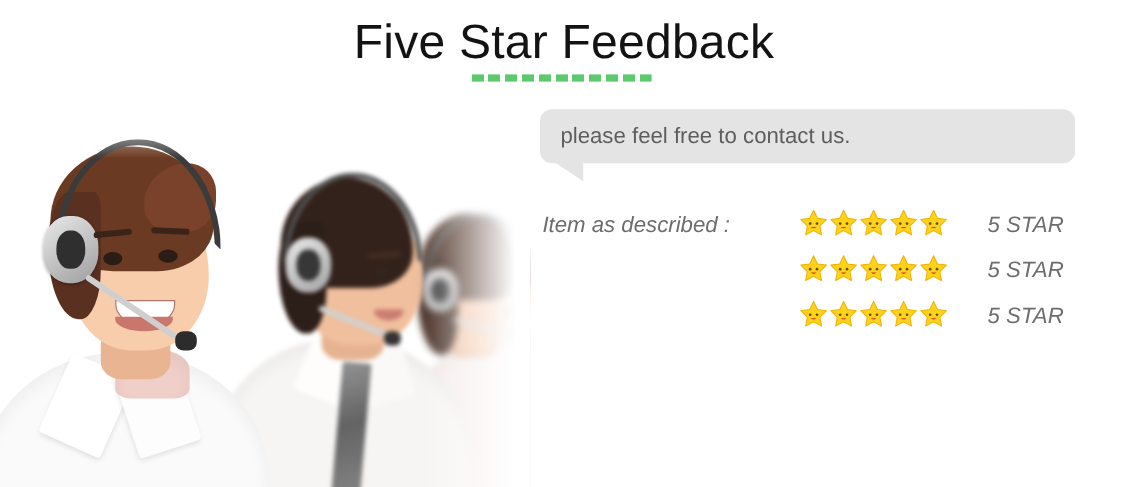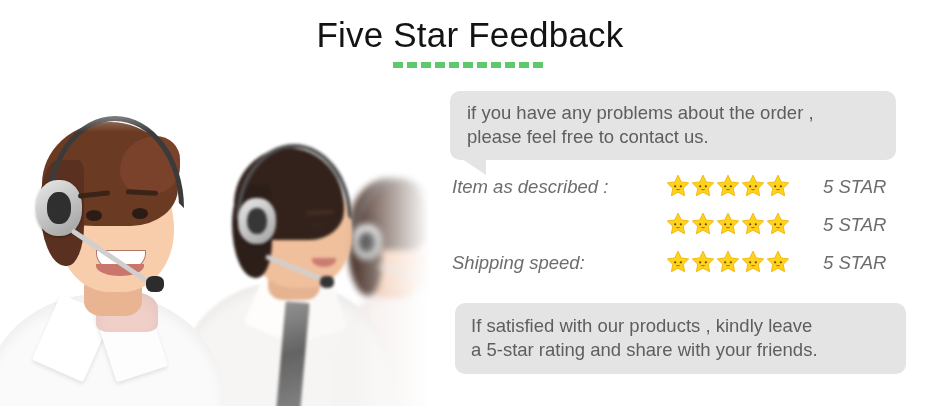--- a/index.html
+++ b/index.html
@@ -18,21 +18,21 @@
     overflow: hidden;
   }
 
   
   .title {
     position: absolute;
     left: 0;
     top: 14px;
     width: 940px;
     text-align: center;
-    font-size: 35px;
+    font-size: 40px;
     font-weight: 400;
     color: #131313;
     letter-spacing: 0.2px;
     line-height: 42px;
     white-space: nowrap;
   }
   .title-rule {
     position: absolute;
     left: 393px;
     top: 62px;
@@ -304,21 +304,20 @@
 
       <div class="boom" style="left:72px; top:142px; width:90px; height:5px; transform:rotate(34deg); transform-origin:left center;"></div>
       <div class="mic" style="left:146px; top:190px; width:18px; height:16px;"></div>
     </div>
 
     <div class="photo-fade-top"></div>
     <div class="photo-fade"></div>
   </div>
 
   <div class="bubble bubble-top">
-    <span class="bub-line">if you have any problems about the order ,</span>
     <span class="bub-line">please feel free to contact us.</span>
     <span class="tail"></span>
   </div>
 
   <div class="ratings">
 
     <div class="rate-row">
       <span class="rate-label">Item as described :</span>
       <span class="stars">
         <span class="star">
@@ -405,21 +404,20 @@
             <circle cx="12.2" cy="16.4" r="1.5" fill="#6b4a00"></circle>
             <circle cx="19.8" cy="16.4" r="1.5" fill="#6b4a00"></circle>
             <path d="M12.8 20.2 q3.2 3 6.4 0 z" fill="#d1342b"></path>
           </svg>
         </span>
       </span>
       <span class="rate-value">5 STAR</span>
     </div>
 
     <div class="rate-row">
-      <span class="rate-label">Shipping speed:</span>
       <span class="stars">
         <span class="star">
           <svg viewBox="0 0 32 32" width="24" height="24" aria-hidden="true">
             <path d="M16 1.6 L20.3 10.6 L30.2 11.9 L23 19 L24.8 29 L16 24.2 L7.2 29 L9 19 L1.8 11.9 L11.7 10.6 Z" fill="#ffd21e" stroke="#f0b400" stroke-width="1.2" stroke-linejoin="round"></path>
             <circle cx="12.2" cy="16.4" r="1.5" fill="#6b4a00"></circle>
             <circle cx="19.8" cy="16.4" r="1.5" fill="#6b4a00"></circle>
             <path d="M12.8 20.2 q3.2 3 6.4 0 z" fill="#d1342b"></path>
           </svg>
         </span>
         <span class="star">
@@ -453,18 +451,14 @@
             <circle cx="19.8" cy="16.4" r="1.5" fill="#6b4a00"></circle>
             <path d="M12.8 20.2 q3.2 3 6.4 0 z" fill="#d1342b"></path>
           </svg>
         </span>
       </span>
       <span class="rate-value">5 STAR</span>
     </div>
 
   </div>
 
-  <div class="bubble bubble-bottom">
-    <span class="bub-line">If satisfied with our products ,  kindly leave</span>
-    <span class="bub-line">a 5-star rating and share with your friends.</span>
-  </div>
 
 </div>
 
 </body></html>

